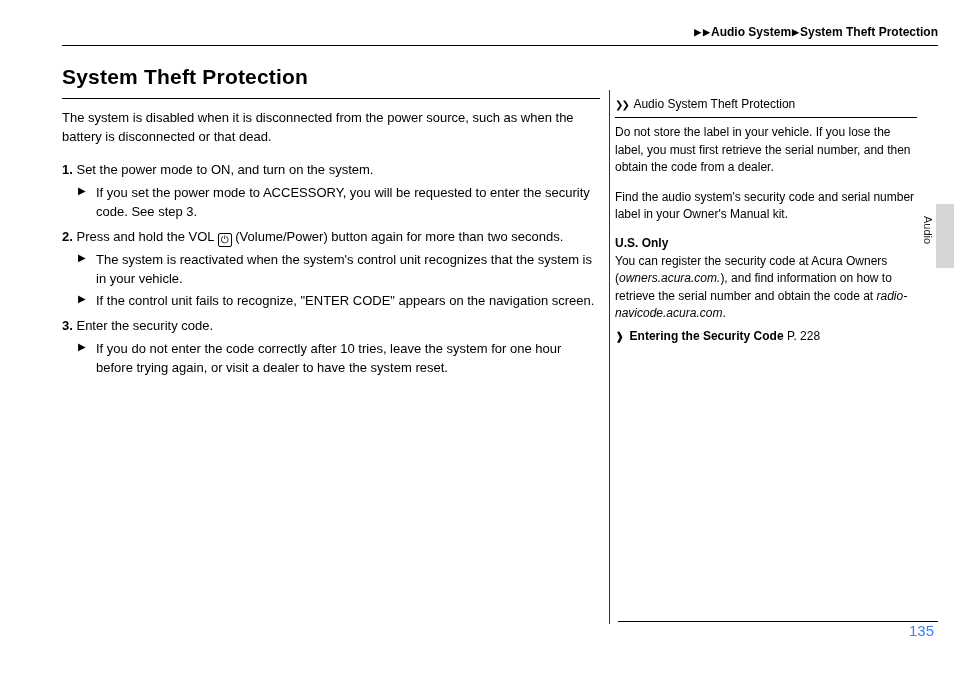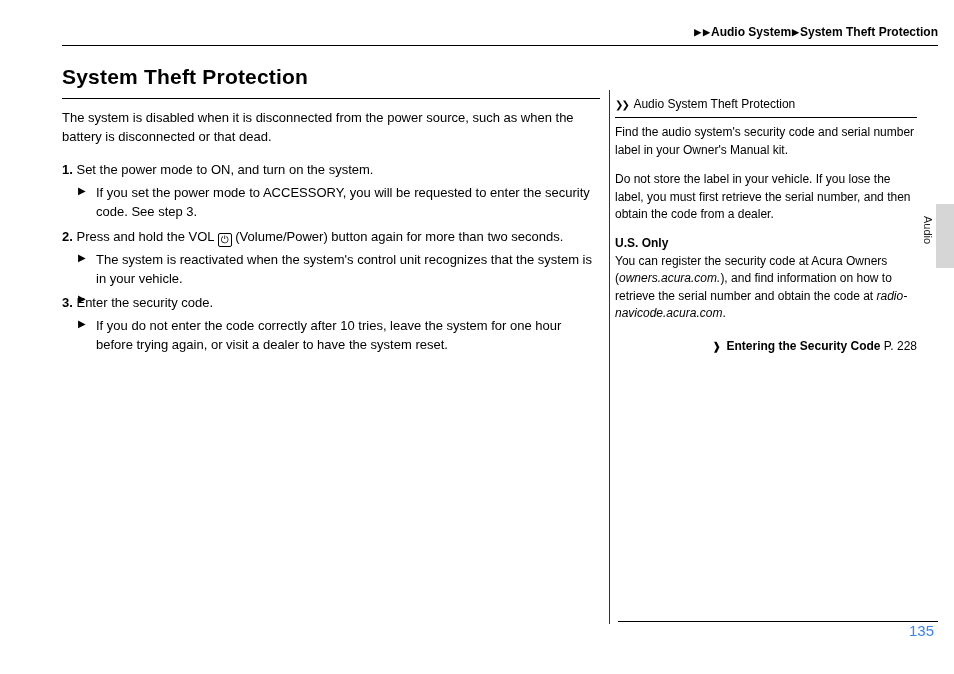--- a/index.html
+++ b/index.html
@@ -126,22 +126,21 @@
     margin-right: 3px;
   }
   .side-rule {
     border-top: 1px solid #000;
     margin: 4px 0 6px 0;
   }
   .side-p { margin: 0 0 12px 0; }
   .side-strong { font-weight: 700; }
   .italic { font-style: italic; }
   .xref {
-    margin-top: 16px;
-    text-align: right;
+    margin-top: 6px;
   }
   .xref .arrow { font-size: 11px; margin-right: 2px; }
   .tab {
     position: absolute;
     right: 0;
     top: 204px;
     width: 18px;
     height: 64px;
     background: #d6d6d6;
   }
@@ -197,20 +196,21 @@
       </li>
       <li>
         <span class="stepnum">2.</span>
         <span>Press and hold the VOL </span><span class="pwr-icon">⏻</span><span> (Volume/Power) button again for more than two seconds.</span>
         <div class="sub">
           <span class="glyph">▶</span>
           <span>The system is reactivated when the system's control unit recognizes that the system is in your vehicle.</span>
         </div>
         <div class="sub">
           <span class="glyph">▶</span>
+          <span>If the control unit fails to recognize, "ENTER CODE" appears on the navigation screen.</span>
         </div>
       </li>
       <li>
         <span class="stepnum">3.</span>
         <span>Enter the security code.</span>
         <div class="sub">
           <span class="glyph">▶</span>
           <span>If you do not enter the code correctly after 10 tries, leave the system for one hour before trying again, or visit a dealer to have the system reset.</span>
         </div>
       </li>
@@ -218,22 +218,22 @@
   </div>
 
   <div class="vr"></div>
 
   <div class="sidebar">
     <div class="side-title">
       <span class="dbl">❯❯</span>
       <span>Audio System Theft Protection</span>
     </div>
     <div class="side-rule"></div>
+    <p class="side-p">Do not store the label in your vehicle. If you lose the label, you must first retrieve the serial number, and then obtain the code from a dealer.</p>
     <p class="side-p">Find the audio system's security code and serial number label in your Owner's Manual kit.</p>
-    <p class="side-p">Do not store the label in your vehicle. If you lose the label, you must first retrieve the serial number, and then obtain the code from a dealer.</p>
     <div>
       <div class="side-strong">U.S. Only</div>
       <span>You can register the security code at Acura Owners (</span><span class="italic">owners.acura.com.</span><span>), and find information on how to retrieve the serial number and obtain the code at </span><span class="italic">radio-navicode.acura.com</span><span>.</span>
     </div>
     <div class="xref">
       <span class="arrow">❱</span>
       <span class="side-strong">Entering the Security Code</span>
       <span>P. 228</span>
     </div>
   </div>

